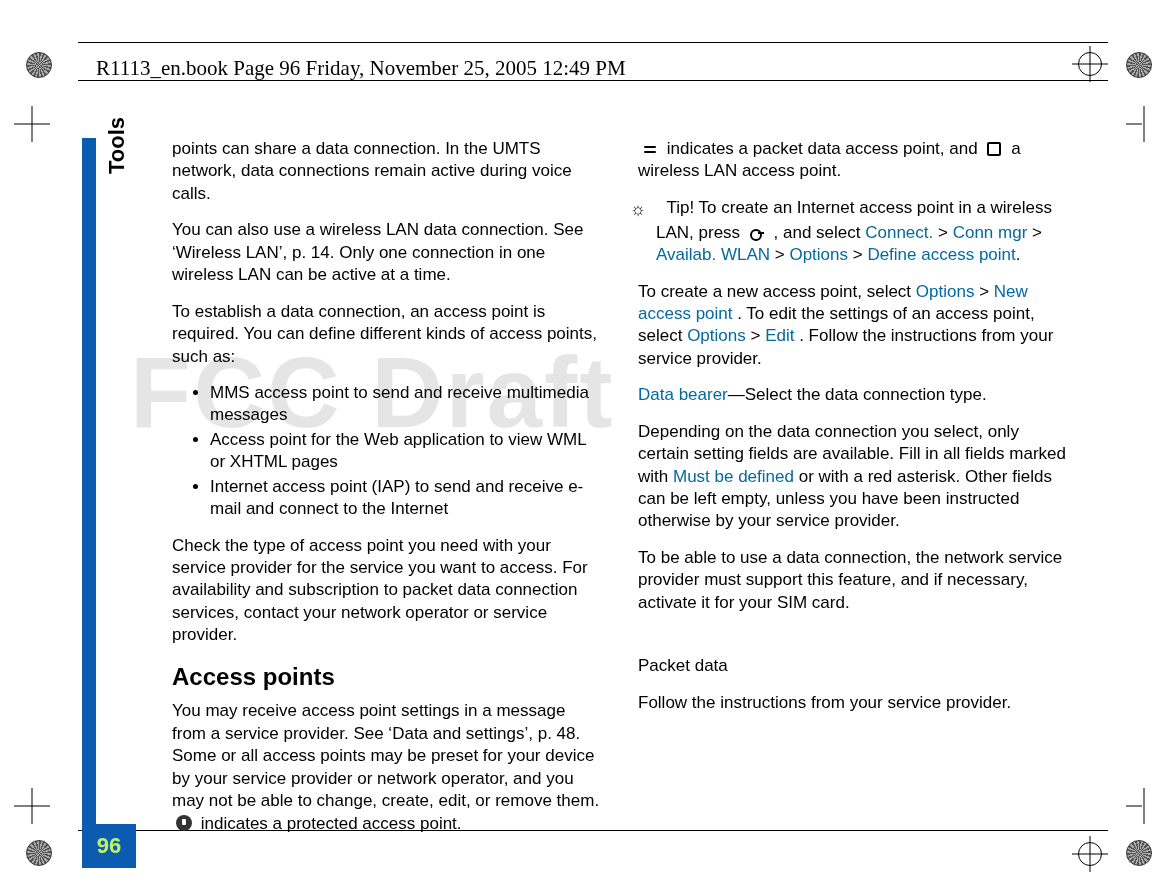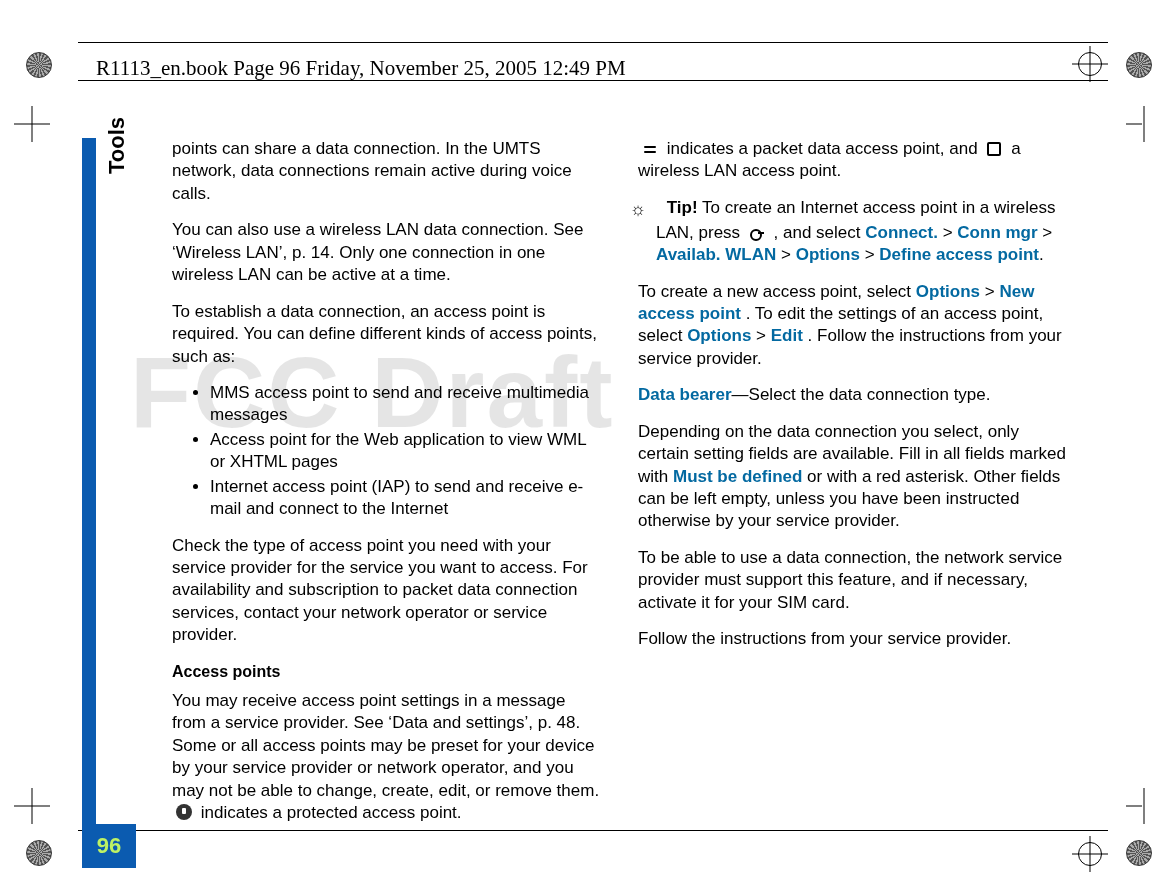--- a/index.html
+++ b/index.html
@@ -7,21 +7,21 @@
     width: 1168px;
     height: 896px;
     background: #fff;
     font-family: "Trebuchet MS", Verdana, sans-serif;
     font-size: 16px;
     color: #000;
     position: relative;
     overflow: hidden;
   }
   .link { color: #0369a1; }
-  .bold { font-weight: bold; margin-top: 41px; }
+  .bold { font-weight: normal; margin-top: 41px; }
 
   
   .mark { position: absolute; display: flex; align-items: center; justify-content: center; }
   .circle-disc {
     width: 26px; height: 26px; border-radius: 50%;
     background: repeating-conic-gradient(#555 0 10deg, #aaa 10deg 20deg);
     border: 1px solid #333;
   }
   .crosshair {
     width: 36px; height: 36px; position: relative;
@@ -79,21 +79,21 @@
   }
   .cols {
     display: flex; gap: 34px;
     margin-left: 62px;
     width: 100%;
   }
   .col { width: 50%; line-height: 1.32; font-size: 17px; }
   .col p { margin-bottom: 14px; }
   .col ul { margin: 0 0 14px 38px; }
   .col li { margin-bottom: 2px; }
-  h3.sub { font-size: 16px; font-weight: bold; margin: 6px 0 8px 0; }
+  h3.sub { font-size: 24px; font-weight: bold; margin: 6px 0 8px 0; }
 
   .watermark {
     position: absolute; left: 130px; top: 335px;
     font-size: 100px; font-weight: bold; color: rgba(0,0,0,0.10);
     letter-spacing: 2px; pointer-events: none; user-select: none;
     white-space: nowrap;
     text-align: center;
   }
 
   .icon-box {
@@ -271,18 +271,19 @@
       </p>
 
       <p>
         <span>Depending on the data connection you select, only certain setting fields are available. Fill in all fields marked with </span>
         <span class="link bold">Must be defined</span>
         <span> or with a red asterisk. Other fields can be left empty, unless you have been instructed otherwise by your service provider.</span>
       </p>
 
       <p>To be able to use a data connection, the network service provider must support this feature, and if necessary, activate it for your SIM card.</p>
 
+      <p class="bold">Packet data</p>
 
       <p>Follow the instructions from your service provider.</p>
 
     </div>
   </div>
 </div>
 
 </body></html>

